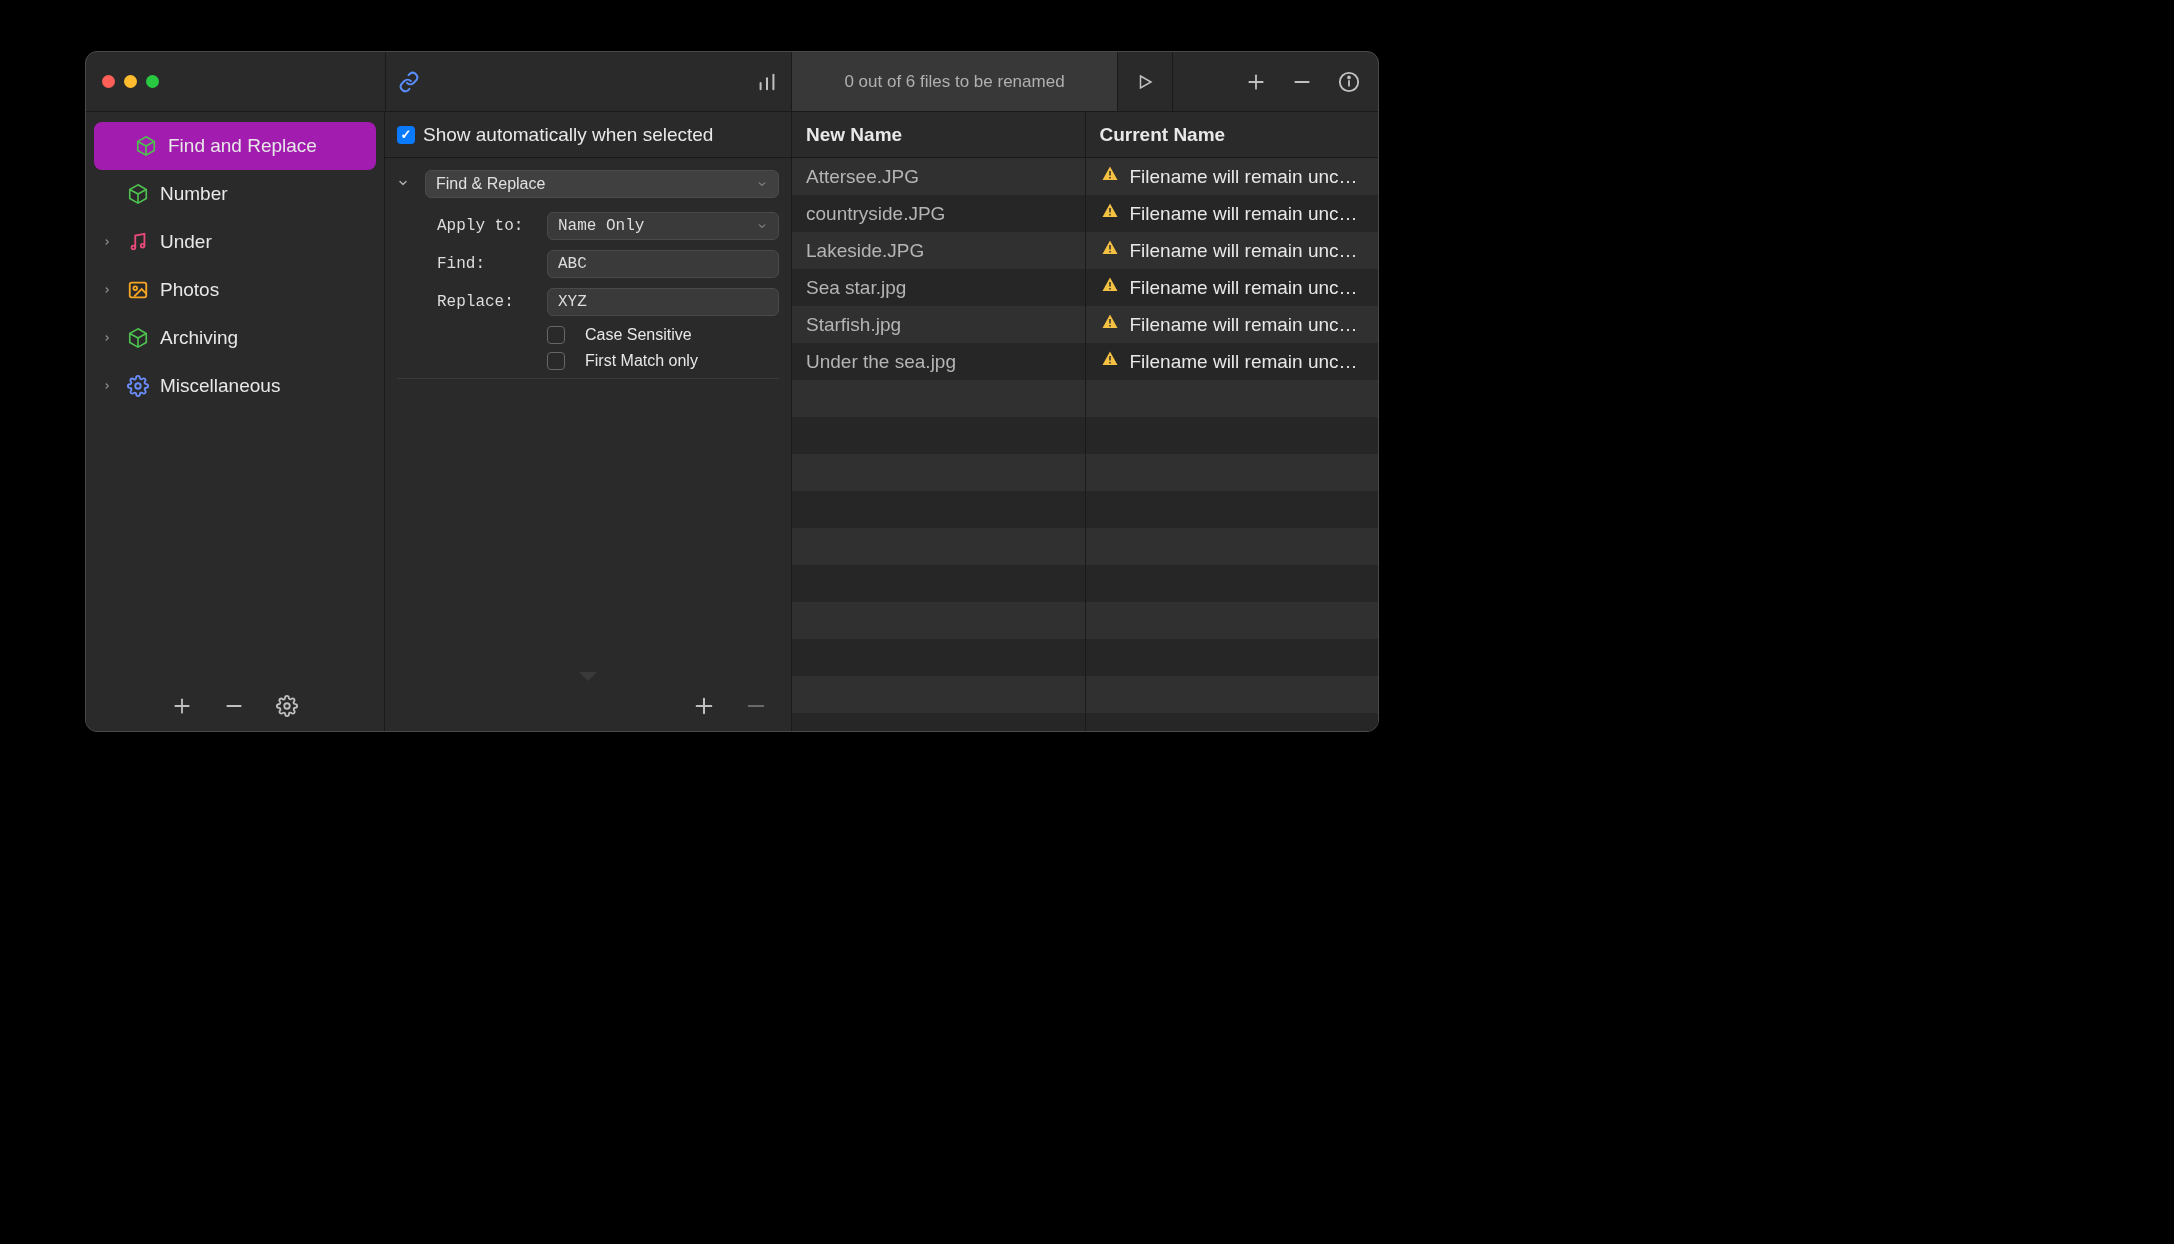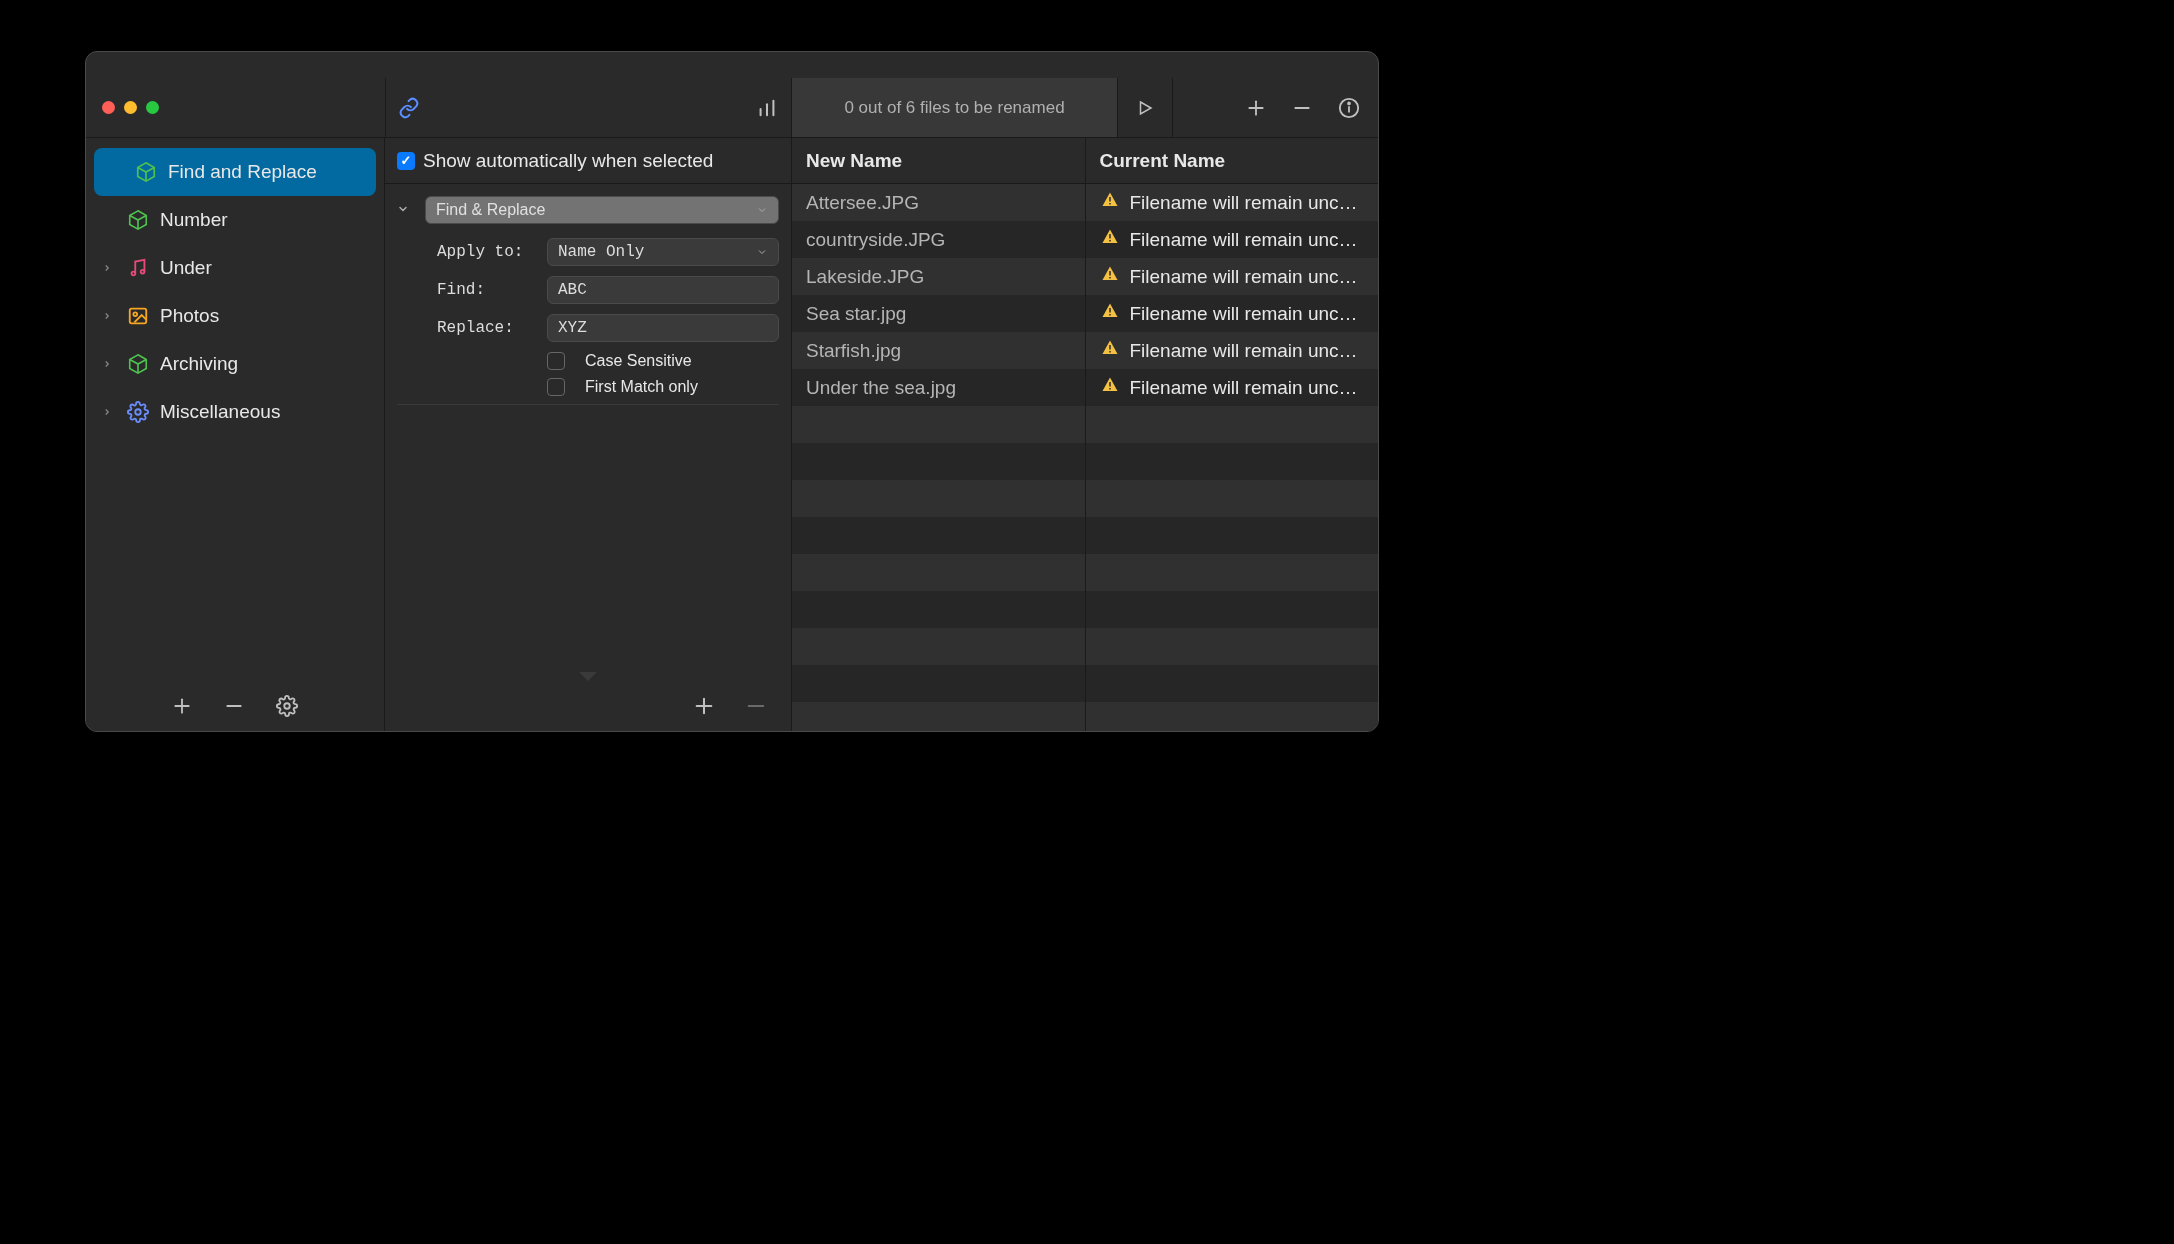--- a/index.html
+++ b/index.html
@@ -26,21 +26,20 @@
   display: flex;
   flex-direction: column;
   overflow: hidden;
   border: 1px solid #4a4a4a;
 }
 .titlebar {
   height: 60px;
   display: flex;
   align-items: center;
   border-bottom: 1px solid #1a1a1a;
-  margin-top: 26px;
 }
 .traffic {
   display: flex;
   gap: 9px;
   padding-left: 16px;
   width: 299px;
 }
 .tlight { width: 13px; height: 13px; border-radius: 50%; }
 .red { background: #ff5f57; }
 .yellow { background: #febc2e; }
@@ -114,21 +113,21 @@
 .sidebar-item {
   display: flex;
   align-items: center;
   height: 48px;
   padding: 0 12px;
   gap: 10px;
   color: #e8e8e8;
   cursor: pointer;
 }
 .sidebar-item.selected {
-  background: #0369a1;
+  background: #a21caf;
   border-radius: 8px;
   margin: 0 8px;
 }
 .sidebar-item .chev {
   width: 18px;
   display: flex;
   justify-content: center;
   color: #888;
   font-size: 14px;
 }
@@ -189,21 +188,21 @@
   gap: 10px;
   margin-bottom: 14px;
 }
 .chev-down {
   width: 18px;
   color: #aaa;
   font-size: 14px;
 }
 .select-box {
   flex: 1;
-  background: #737373;
+  background: #404040;
   border: 1px solid #4a4a4a;
   border-radius: 6px;
   height: 28px;
   display: flex;
   align-items: center;
   padding: 4px 10px;
   justify-content: space-between;
   color: #e0e0e0;
   font-size: 16px;
 }

